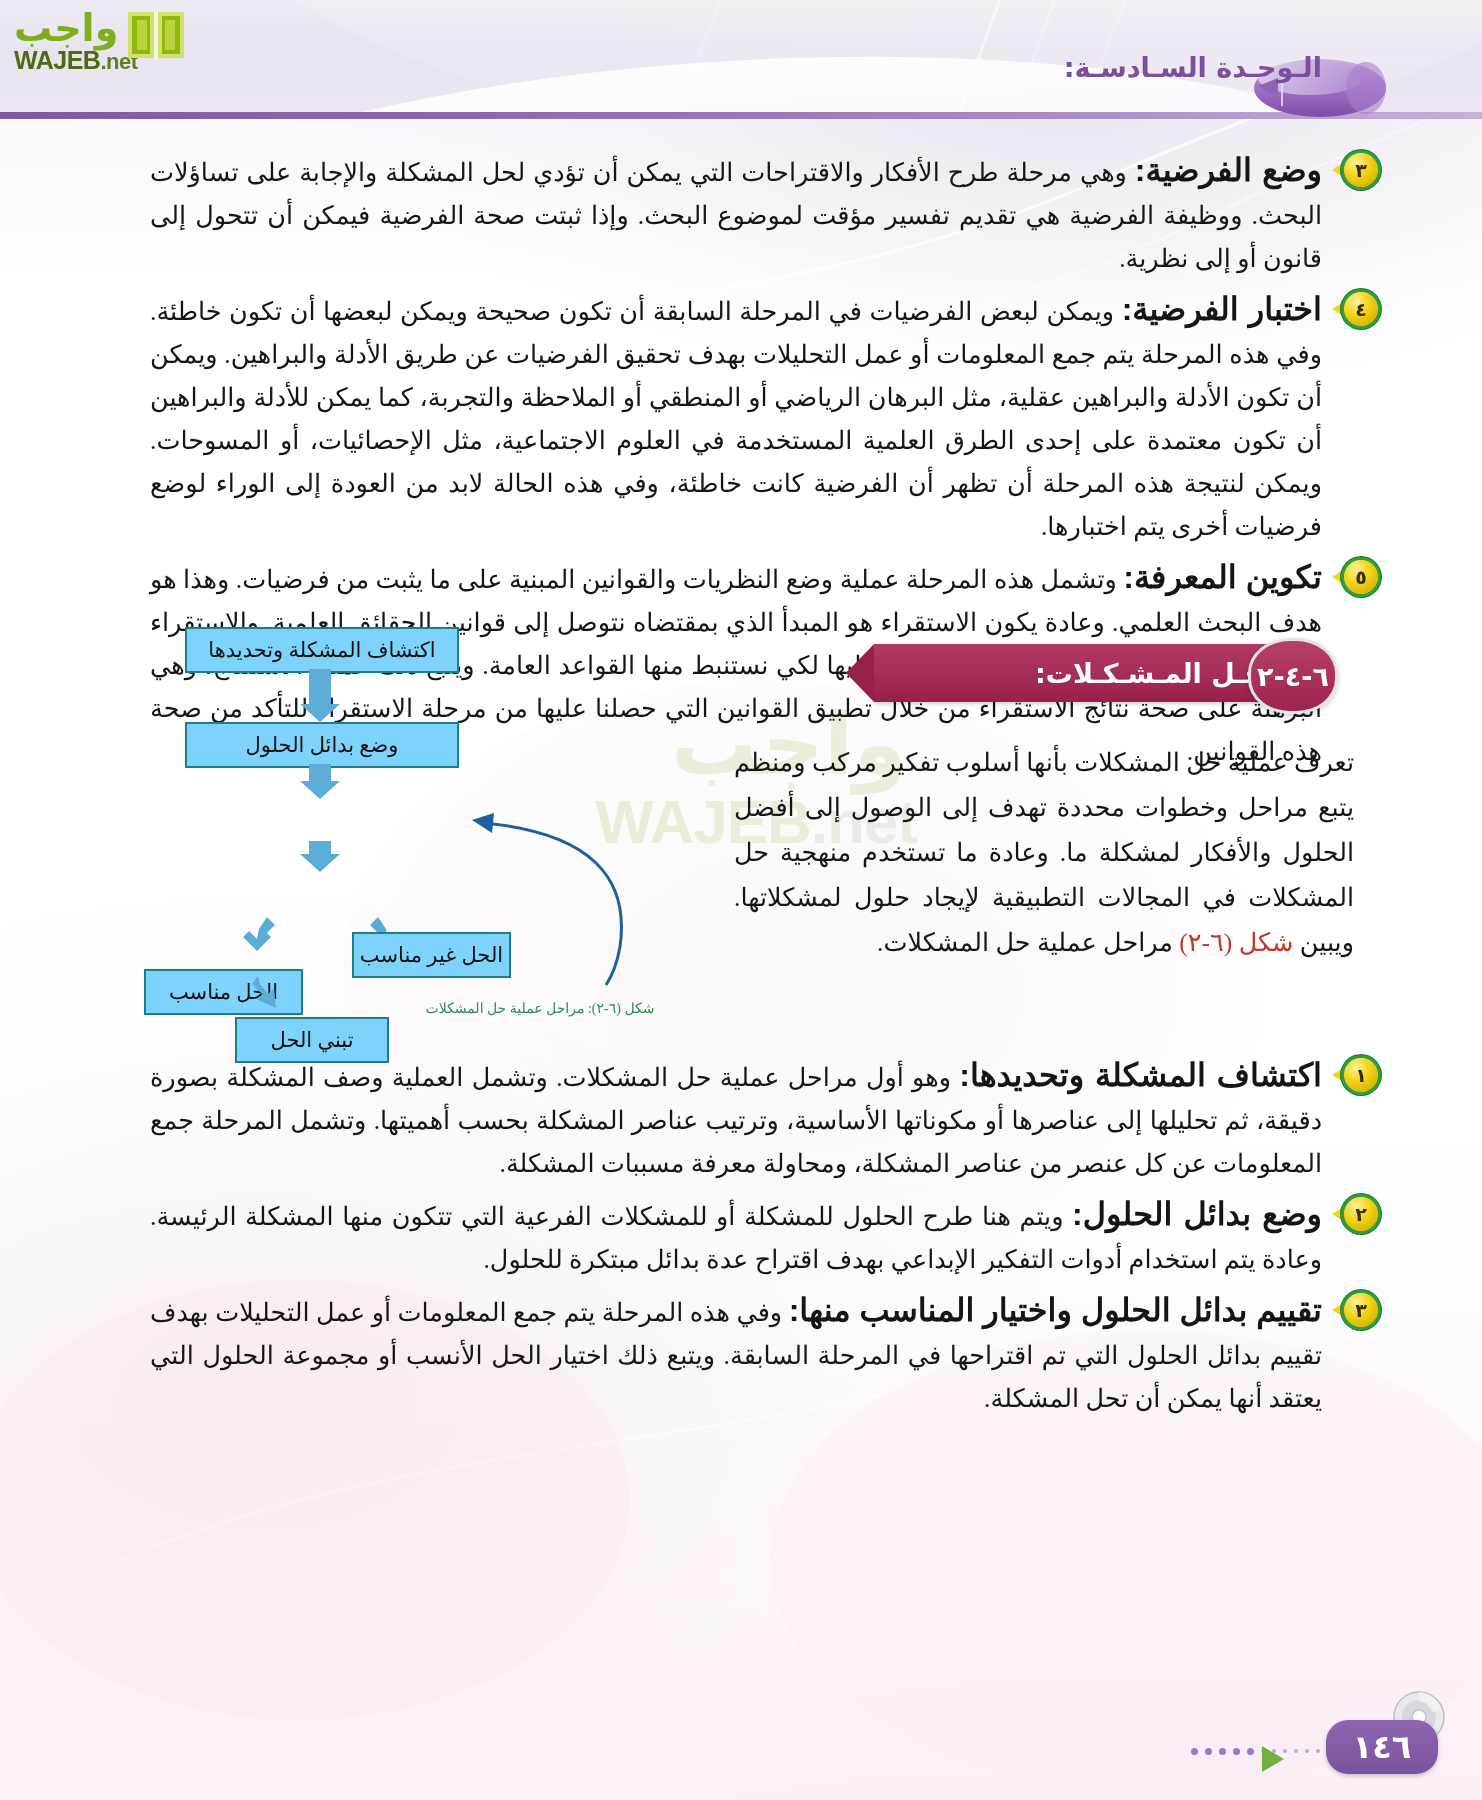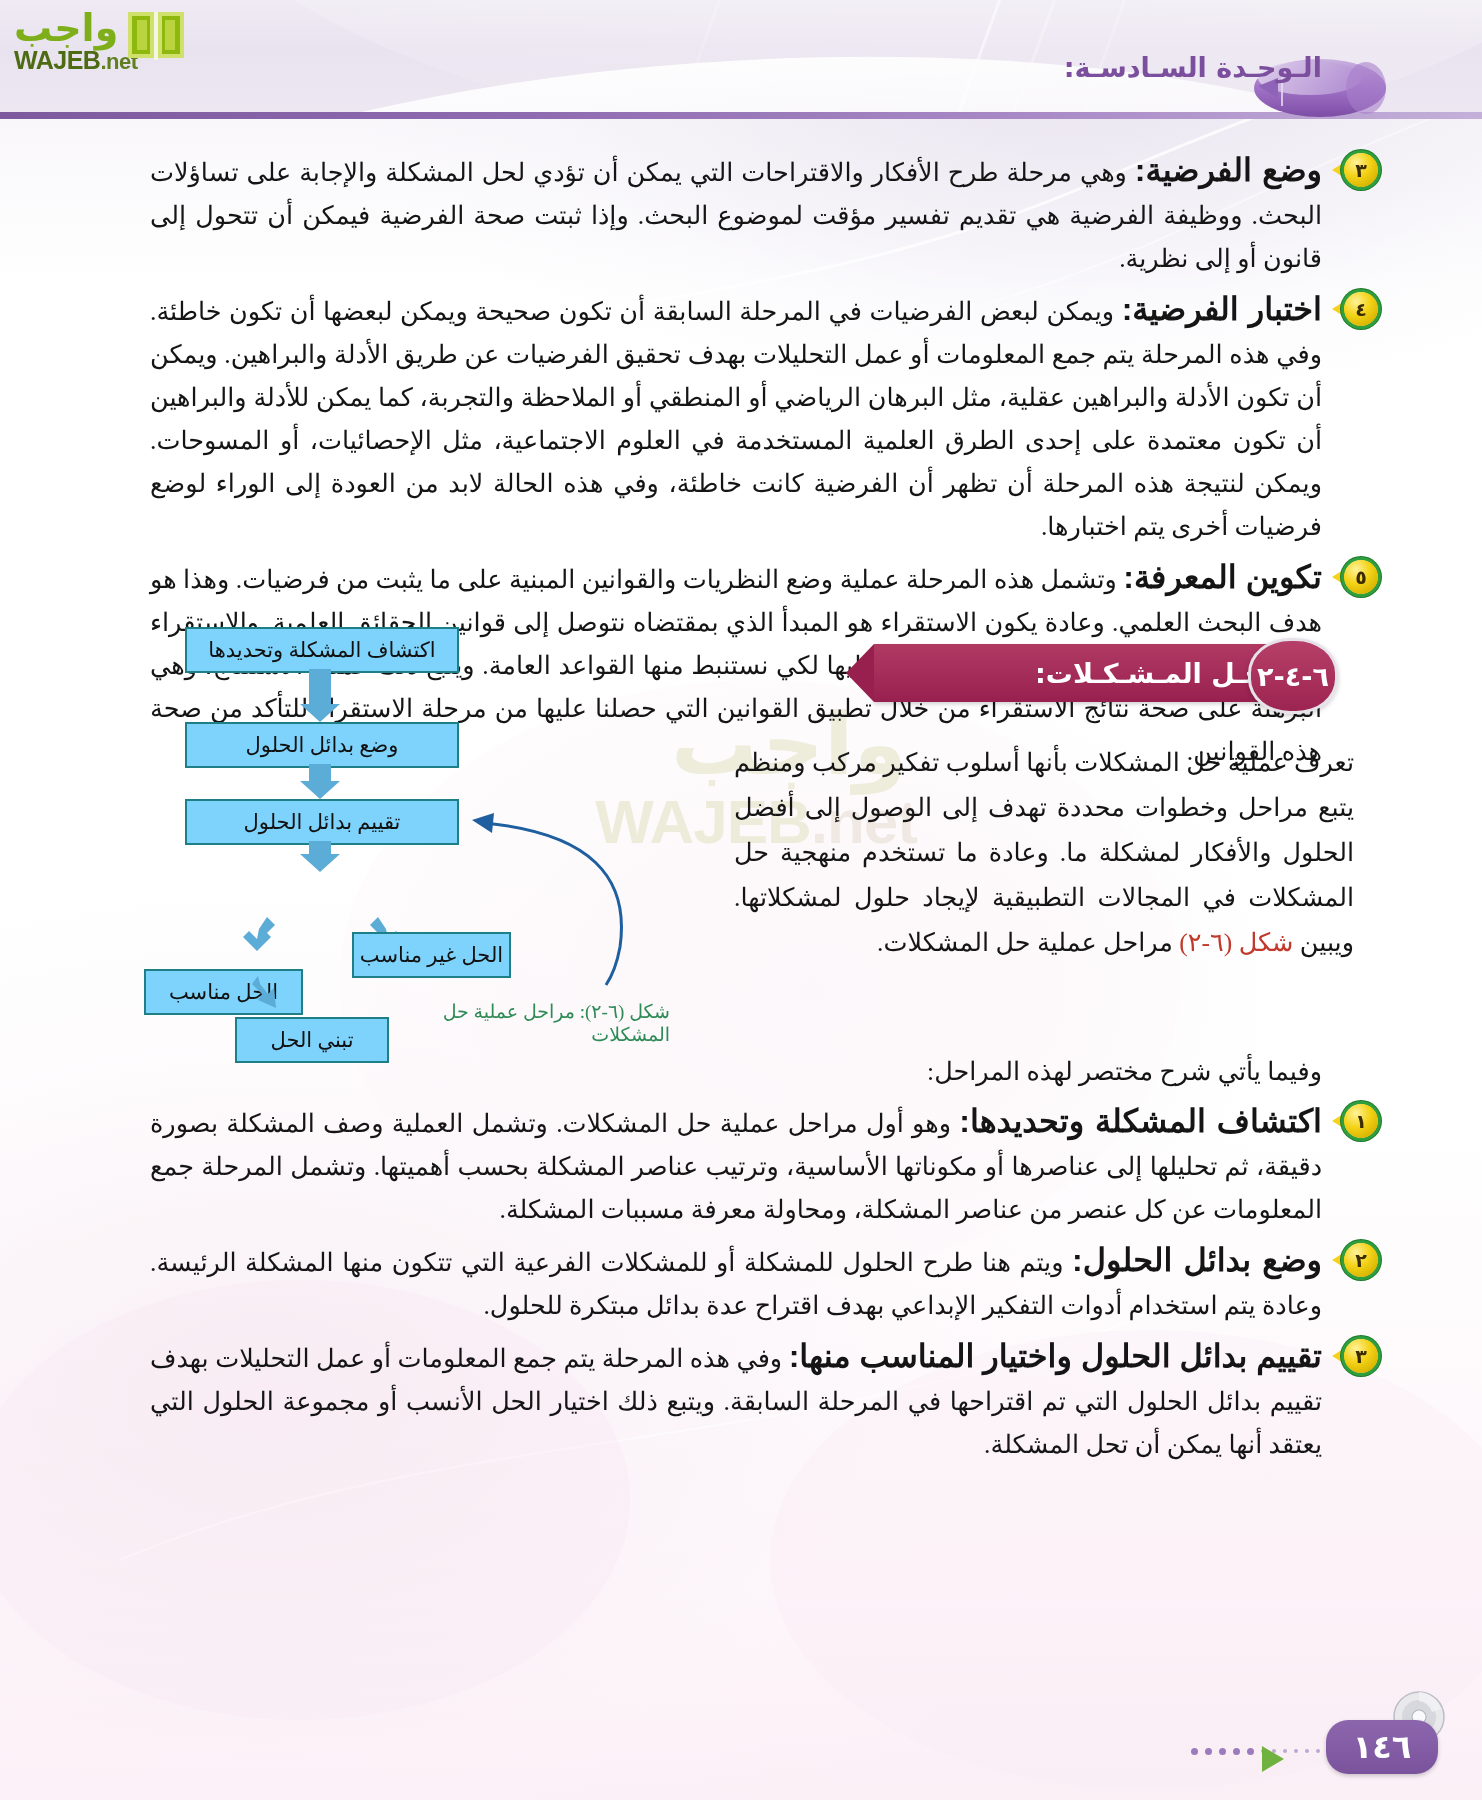--- a/index.html
+++ b/index.html
@@ -126,21 +126,21 @@
   .ad2{left:169px;top:137px;height:18px;}
   .ad3{left:169px;top:214px;height:14px;}
 
   
   .split-l{position:absolute;left:97px;top:288px;width:40px;height:40px;}
   .split-r{position:absolute;left:228px;top:288px;width:40px;height:40px;}
 
   .loopback{position:absolute;left:330px;top:180px;width:190px;height:180px;}
 
   .fig-caption{position:absolute;left:410px;top:1000px;width:260px;
-    font-size:19px;color:#2e8b57;direction:rtl;text-align:right;z-index:6;
+    font-size:14px;color:#2e8b57;direction:rtl;text-align:center;z-index:6;
     font-family:"Liberation Serif","DejaVu Serif",serif;}
 
   
   .lower{position:absolute;left:0;top:1050px;width:1482px;z-index:6;}
   .lead{padding:0 160px 0 150px;font-size:25.5px;line-height:44px;color:#151515;
     direction:rtl;text-align:right;margin-bottom:6px;}
 
   
   .footer{position:absolute;left:0;bottom:0;width:1482px;height:120px;z-index:5;}
   .page-num-wrap{position:absolute;left:1320px;bottom:24px;width:120px;height:56px;}
@@ -262,21 +262,20 @@
 </div>
 
 <div class="flow">
 
   <div class="fbox fb1">اكتشاف المشكلة وتحديدها</div>
   <div class="arrow-d ad1"></div>
 
   <div class="fbox fb2">وضع بدائل الحلول</div>
   <div class="arrow-d ad2"></div>
 
-  <div class="fbox fb3">تقييم بدائل الحلول</div>
   <div class="arrow-d ad3"></div>
 
 
   <svg class="split-l" viewBox="0 0 40 40">
     <path d="M 30 2 L 38 10 L 30 18 L 34 22 L 20 36 L 6 22 L 12 16 L 20 24 L 22 14 Z" fill="#5bacd6"></path>
   </svg>
   <svg class="split-r" viewBox="0 0 40 40">
     <path d="M 10 2 L 2 10 L 10 18 L 6 22 L 20 36 L 34 22 L 28 16 L 20 24 L 18 14 Z" fill="#5bacd6"></path>
   </svg>
 
@@ -292,21 +291,20 @@
   <svg class="loopback" viewBox="0 0 190 180">
     <path d="M 14 16 C 120 26 160 70 150 140 C 146 162 140 172 136 178" stroke="#1f5fa0" stroke-width="3" fill="none"></path>
     <path d="M 2 13 L 24 6 L 22 26 Z" fill="#1f5fa0"></path>
   </svg>
 </div>
 
 <div class="fig-caption">شكل (٦-٢): مراحل عملية حل المشكلات</div>
 
 <div class="lower">
 
-  <div class="lead">وفيما يأتي شرح مختصر لهذه المراحل:</div>
 
   <div class="para" style="margin-top:4px;">
     <span class="marker" style="top:4px;">
       <span class="arrow"></span>
       <span class="circ">١</span>
     </span>
     <b>اكتشاف المشكلة وتحديدها:</b><span> وهو أول مراحل عملية حل المشكلات. وتشمل العملية وصف المشكلة بصورة دقيقة، ثم تحليلها إلى عناصرها أو مكوناتها الأساسية، وترتيب عناصر المشكلة بحسب أهميتها. وتشمل المرحلة جمع المعلومات عن كل عنصر من عناصر المشكلة، ومحاولة معرفة مسببات المشكلة.</span>
   </div>
 
   <div class="para" style="margin-top:8px;">

